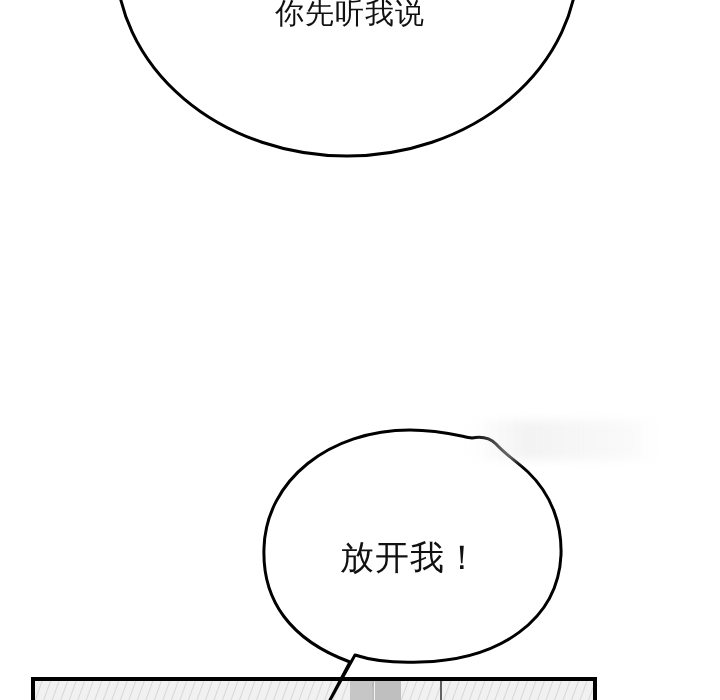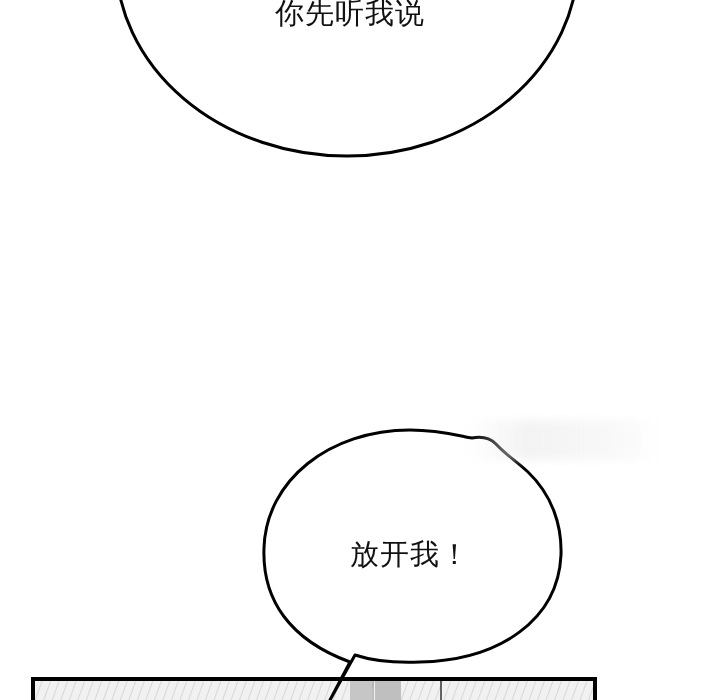--- a/index.html
+++ b/index.html
@@ -2,21 +2,21 @@
 <html><head>
 <meta charset="utf-8">
 <style>
   html, body { margin:0; padding:0; background:#ffffff; }
   body { width:720px; height:700px; position:relative; overflow:hidden;
          font-family:"DejaVu Sans", sans-serif; }
   .layer { position:absolute; left:0; top:0; width:720px; height:700px; }
   .bubble-text { position:absolute; color:#111; font-size:29px; letter-spacing:1px;
                  white-space:nowrap; text-align:center; }
   #t1 { left:230px; top:-6px; width:240px; }
-  #t2 { left:330px; top:535px; width:160px; font-size:29px; }
+  #t2 { left:330px; top:535px; width:160px; font-size:34px; }
   .smudge { position:absolute; left:470px; top:420px; width:190px; height:40px;
             background:linear-gradient(90deg, rgba(240,240,240,0.0), rgba(238,238,238,0.7) 30%, rgba(245,245,245,0.6) 80%, rgba(255,255,255,0));
             filter:blur(4px); }
 </style>
 </head>
 <body>
 
 <div class="layer">
 
   <svg class="layer" width="720" height="700" viewBox="0 0 720 700">

